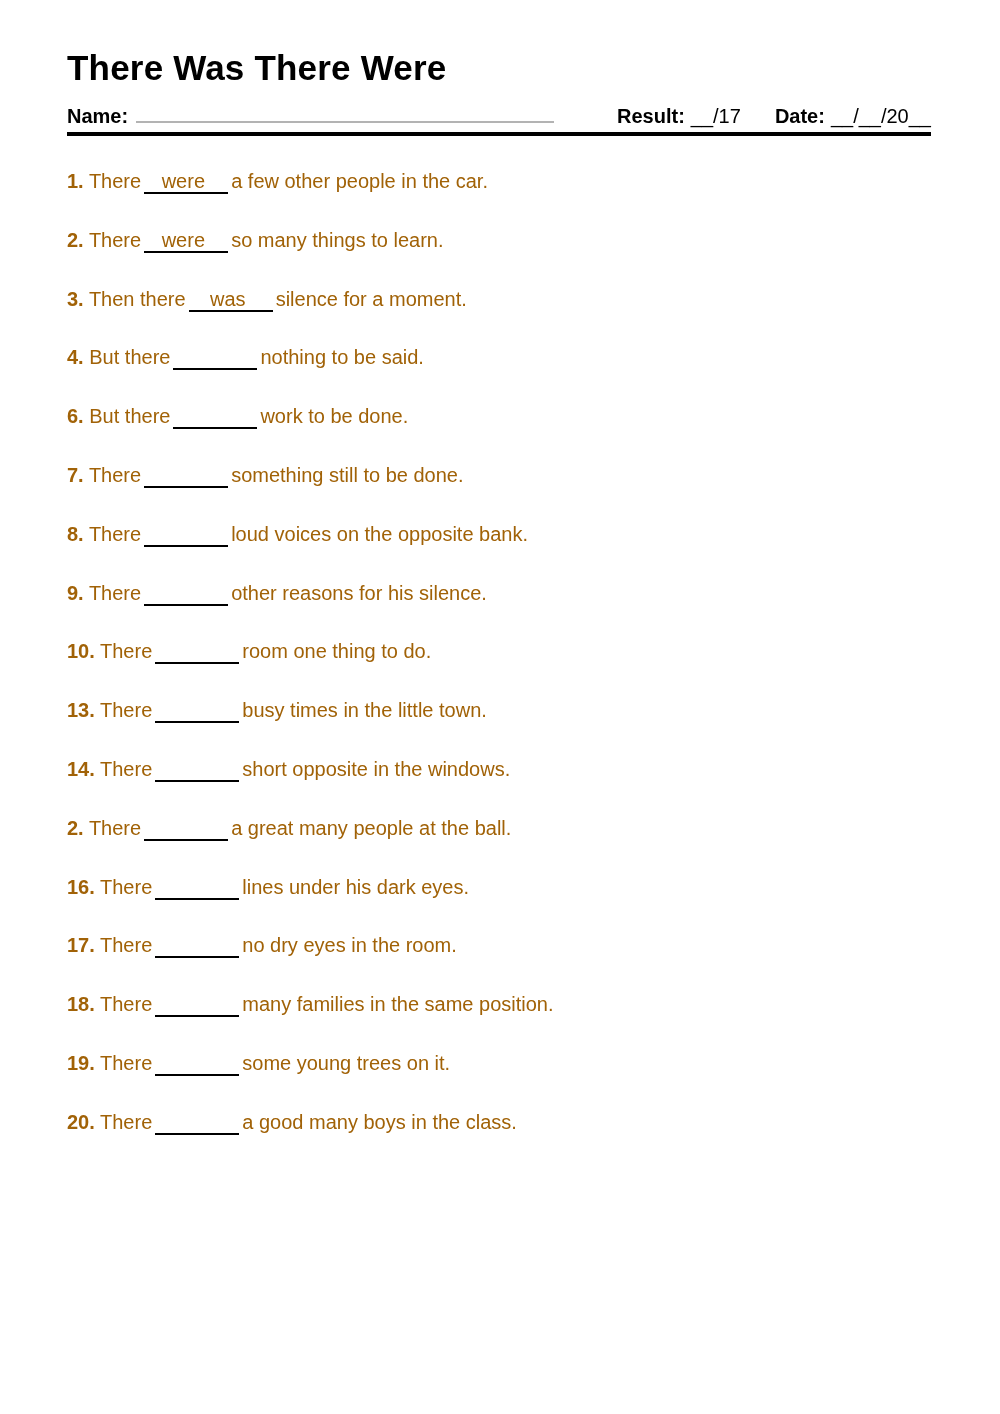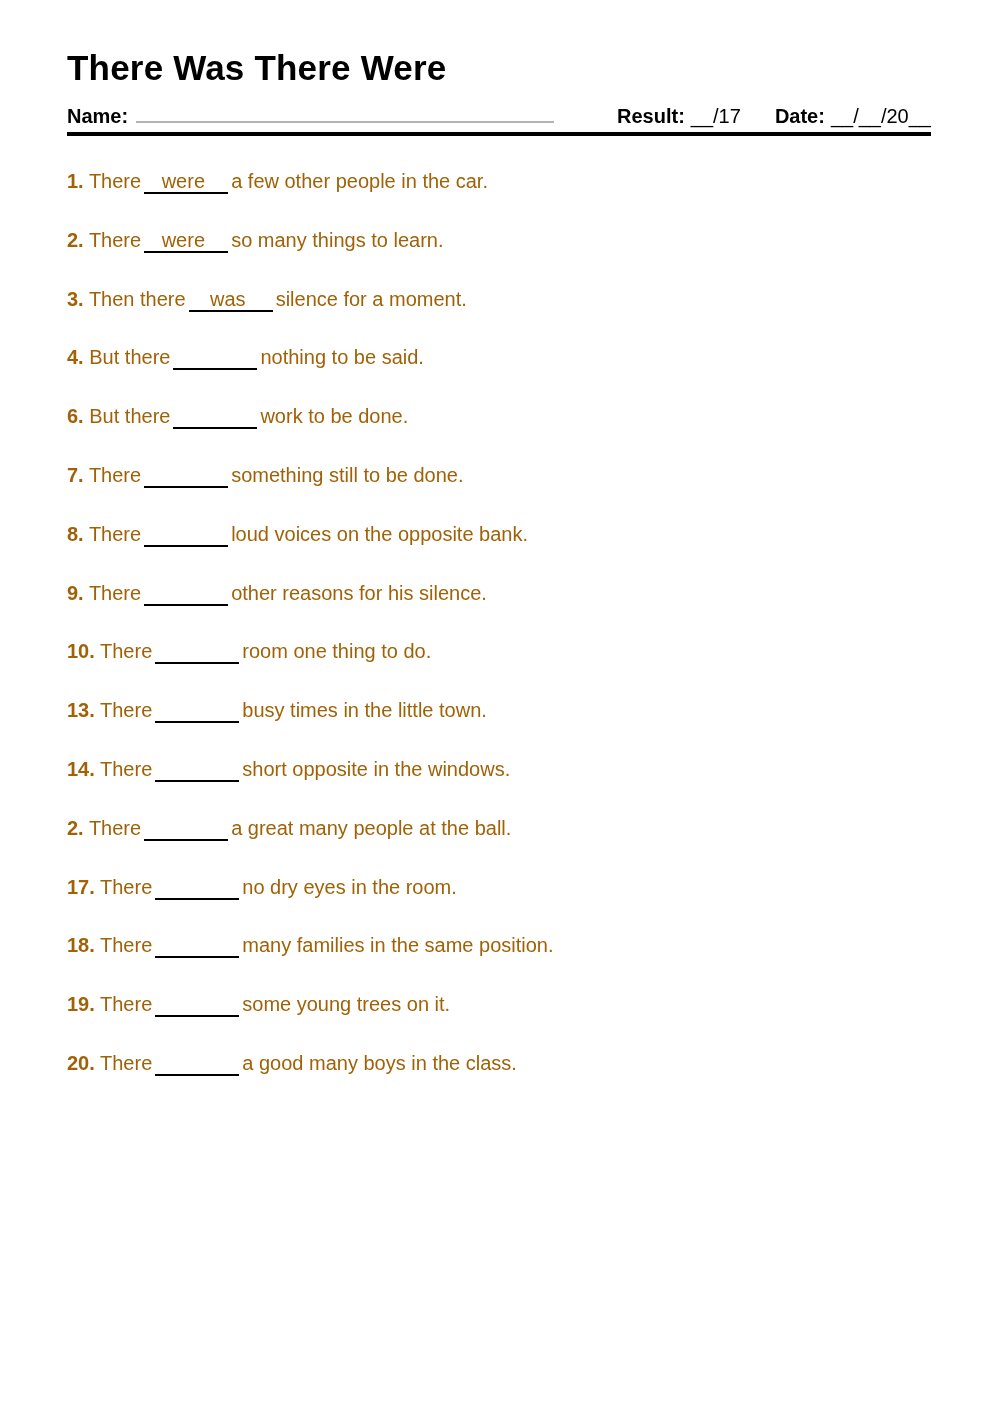--- a/index.html
+++ b/index.html
@@ -138,20 +138,24 @@
   </li>
       <li class="item">
     <span class="num">14.</span>
     <span>There</span><span class="blank"></span><span>short opposite in the windows.</span>
   </li>
       <li class="item">
     <span class="num">2.</span>
     <span>There</span><span class="blank"></span><span>a great many people at the ball.</span>
   </li>
       <li class="item">
+    <span class="num">16.</span>
+    <span>There</span><span class="blank"></span><span>lines under his dark eyes.</span>
+  </li>
+      <li class="item">
     <span class="num">17.</span>
     <span>There</span><span class="blank"></span><span>no dry eyes in the room.</span>
   </li>
       <li class="item">
     <span class="num">18.</span>
     <span>There</span><span class="blank"></span><span>many families in the same position.</span>
   </li>
       <li class="item">
     <span class="num">19.</span>
     <span>There</span><span class="blank"></span><span>some young trees on it.</span>

